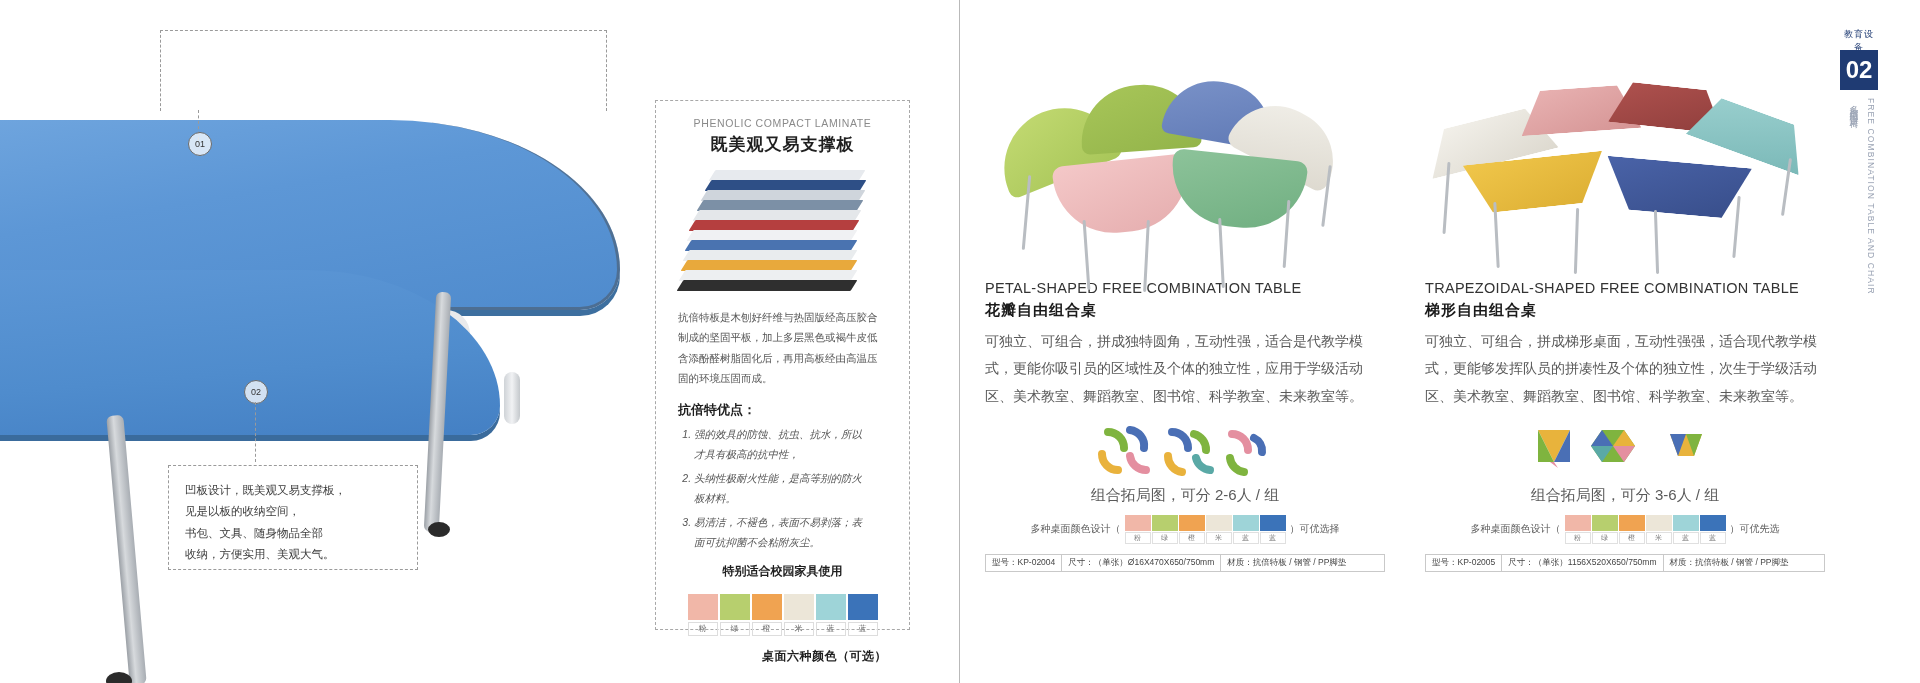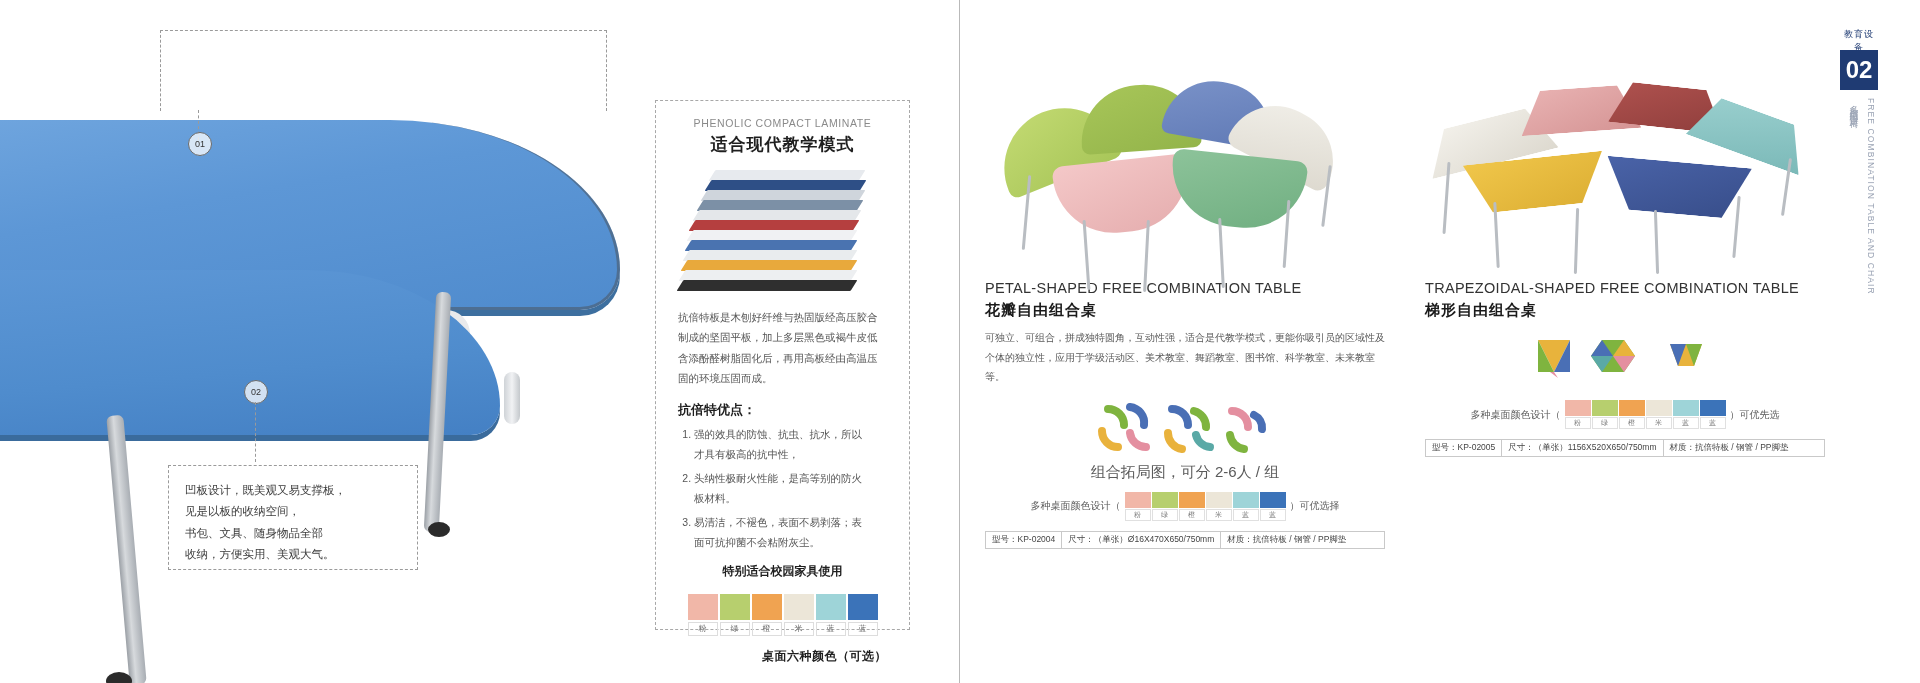--- a/index.html
+++ b/index.html
@@ -219,20 +219,21 @@
     font-weight: bold;
     color: #1f1f1f;
     margin-top: 12px;
   }
   .feat-list {
     margin: 6px 16px 0 0;
     padding-left: 16px;
     font-size: 10.5px;
     line-height: 1.9;
     color: #555;
+    font-style: italic;
   }
   .feat-list li { margin-bottom: 4px; }
   .special-line {
     font-size: 12px;
     font-weight: bold;
     color: #1f1f1f;
     text-align: center;
     margin-top: 10px;
   }
   .swatch-row {
@@ -340,21 +341,21 @@
     margin-top: 10px;
   }
   .title-cn {
     font-size: 15px;
     font-weight: bold;
     color: #1a1a1a;
     margin-top: 5px;
     letter-spacing: 1px;
   }
   .desc-cn {
-    font-size: 10px;
+    font-size: 14px;
     line-height: 1.95;
     color: #5a5a5a;
     margin-top: 8px;
   }
   .combo-icons {
     display: flex;
     justify-content: center;
     align-items: center;
     gap: 16px;
     margin-top: 10px;
@@ -442,21 +443,21 @@
 
     <div class="note-box">
       <span style="white-space:pre-line">凹板设计，既美观又易支撑板，
 见是以板的收纳空间，
 书包、文具、随身物品全部
 收纳，方便实用、美观大气。</span>
     </div>
 
     <div class="info-panel">
       <div class="eng-sub">PHENOLIC COMPACT LAMINATE</div>
-      <div class="cn-title">适合现代教学模式</div>
+      <div class="cn-title">既美观又易支撑板</div>
 
       <div class="laminate-art">
         <div class="lam" style="left:34px; top:2px;   width:150px; background:#e7eaee;"></div>
         <div class="lam" style="left:30px; top:12px;  width:155px; background:#2e4f86;"></div>
         <div class="lam" style="left:26px; top:22px;  width:158px; background:#cfd5dc;"></div>
         <div class="lam" style="left:22px; top:32px;  width:160px; background:#7c90a6;"></div>
         <div class="lam" style="left:18px; top:42px;  width:162px; background:#e4e7ea;"></div>
         <div class="lam" style="left:14px; top:52px;  width:164px; background:#b53f3f;"></div>
         <div class="lam" style="left:12px; top:62px;  width:164px; background:#f0f1f3;"></div>
         <div class="lam" style="left:10px; top:72px;  width:166px; background:#4a73b0;"></div>
@@ -585,37 +586,39 @@
         <div class="leg-thin" style="left:20px;  top:92px;  height:72px; transform:rotate(4deg);"></div>
         <div class="leg-thin" style="left:70px;  top:132px; height:66px; transform:rotate(-3deg);"></div>
         <div class="leg-thin" style="left:150px; top:138px; height:66px; transform:rotate(2deg);"></div>
         <div class="leg-thin" style="left:230px; top:140px; height:64px; transform:rotate(-2deg);"></div>
         <div class="leg-thin" style="left:310px; top:126px; height:62px; transform:rotate(5deg);"></div>
         <div class="leg-thin" style="left:360px; top:88px;  height:58px; transform:rotate(8deg);"></div>
       </div>
 
       <div class="title-en">TRAPEZOIDAL-SHAPED FREE COMBINATION TABLE</div>
       <div class="title-cn">梯形自由组合桌</div>
+      <div class="desc-cn">可独立、可组合，拼成梯形桌面，互动性强强，适合现代教学模式，更能够发挥队员的拼凑性及个体的独立性，次生于学级活动区、美术教室、舞蹈教室、图书馆、科学教室、未来教室等。</div>
 
       <div class="combo-icons">
         <svg width="190" height="56" viewBox="0 0 190 56">
           <polygon points="8,8 40,8 24,40" fill="#e8b33c"></polygon>
           <polygon points="8,8 24,40 8,40" fill="#7fb43f"></polygon>
           <polygon points="40,8 24,40 40,40" fill="#4a6fb5"></polygon>
           <polygon points="20,40 24,40 28,46" fill="#e48fa0"></polygon>
           <polygon points="72,8 94,8 105,24 94,40 72,40 61,24" fill="#7fb43f"></polygon>
           <polygon points="72,8 83,24 61,24" fill="#4a6fb5"></polygon>
           <polygon points="94,8 105,24 83,24" fill="#e8b33c"></polygon>
           <polygon points="83,24 105,24 94,40" fill="#e48fa0"></polygon>
           <polygon points="61,24 83,24 72,40" fill="#5aa9a6"></polygon>
           <polygon points="140,12 172,12 164,34 148,34" fill="#e8b33c"></polygon>
           <polygon points="140,12 156,12 148,34" fill="#4a6fb5"></polygon>
           <polygon points="156,12 172,12 164,34" fill="#7fb43f"></polygon>
         </svg>
       </div>
+      <div class="combo-caption">组合拓局图，可分 3-6人 / 组</div>
 
       <div class="color-row">
         <span>多种桌面颜色设计（</span>
         <span>
           <span class="mini-swatches">
             <span class="mini-swatch" style="background:#f1b7a8"></span>
             <span class="mini-swatch" style="background:#b7cf6e"></span>
             <span class="mini-swatch" style="background:#f0a351"></span>
             <span class="mini-swatch" style="background:#ece6d8"></span>
             <span class="mini-swatch" style="background:#9ed4d8"></span>

